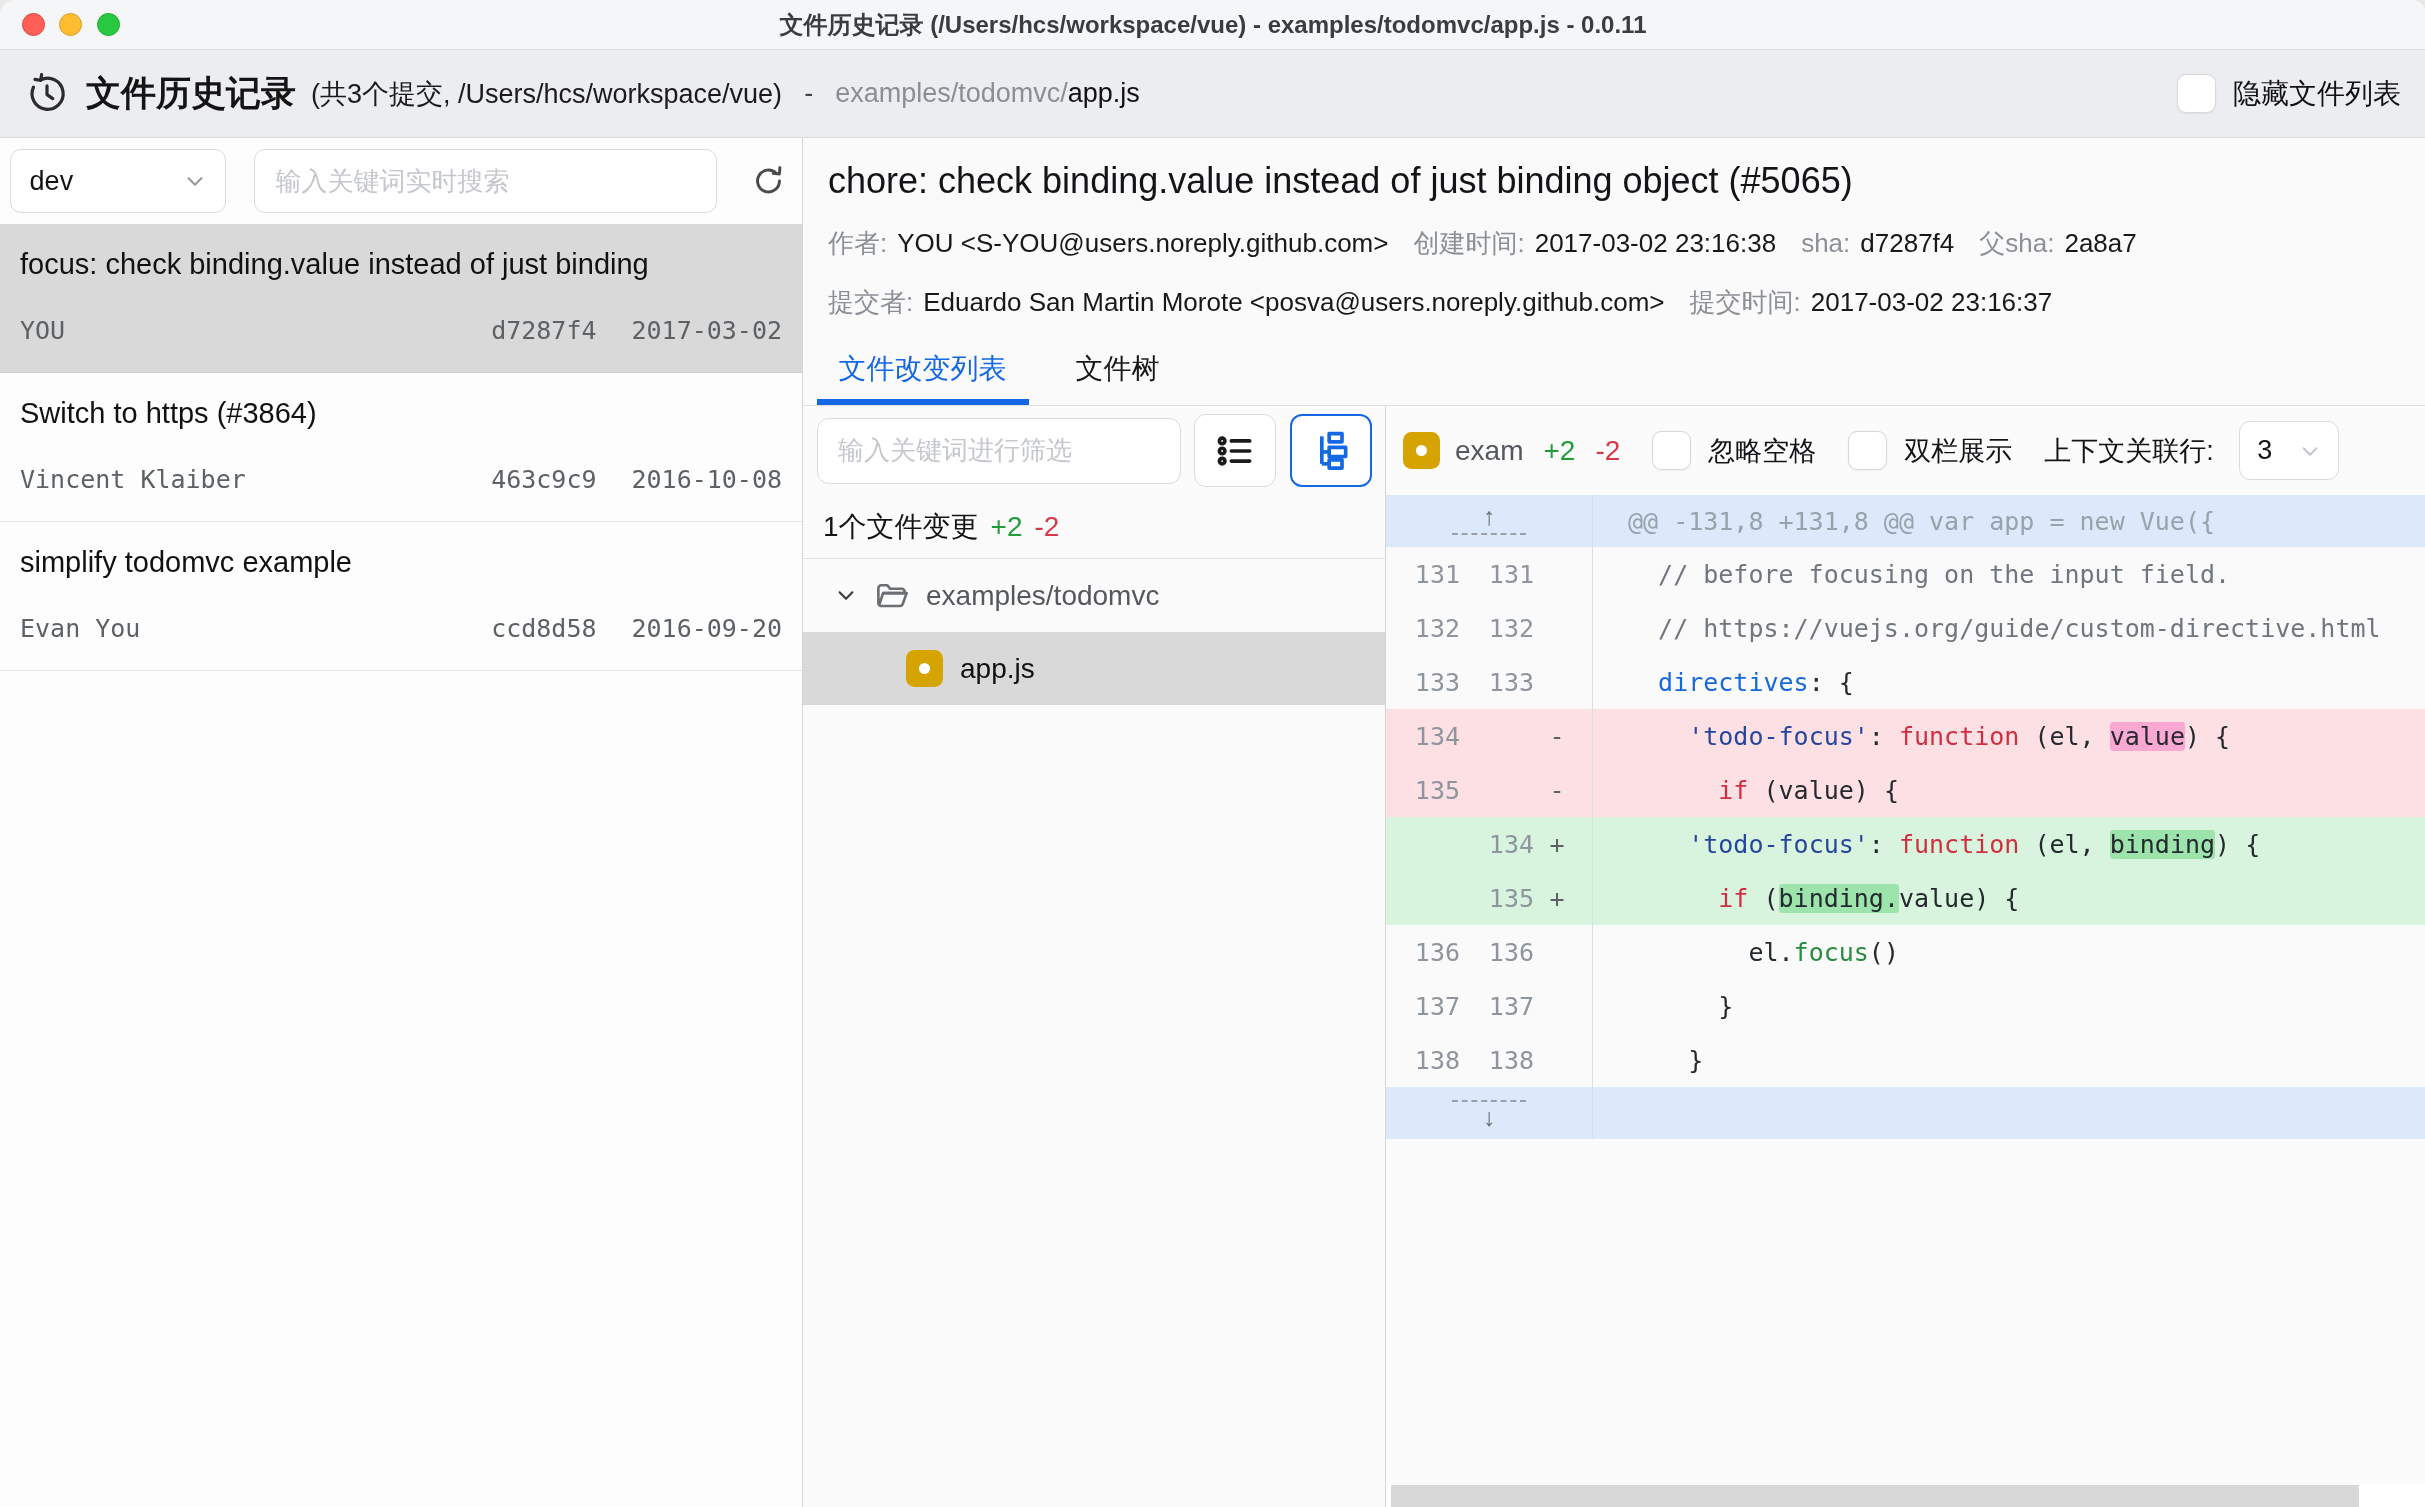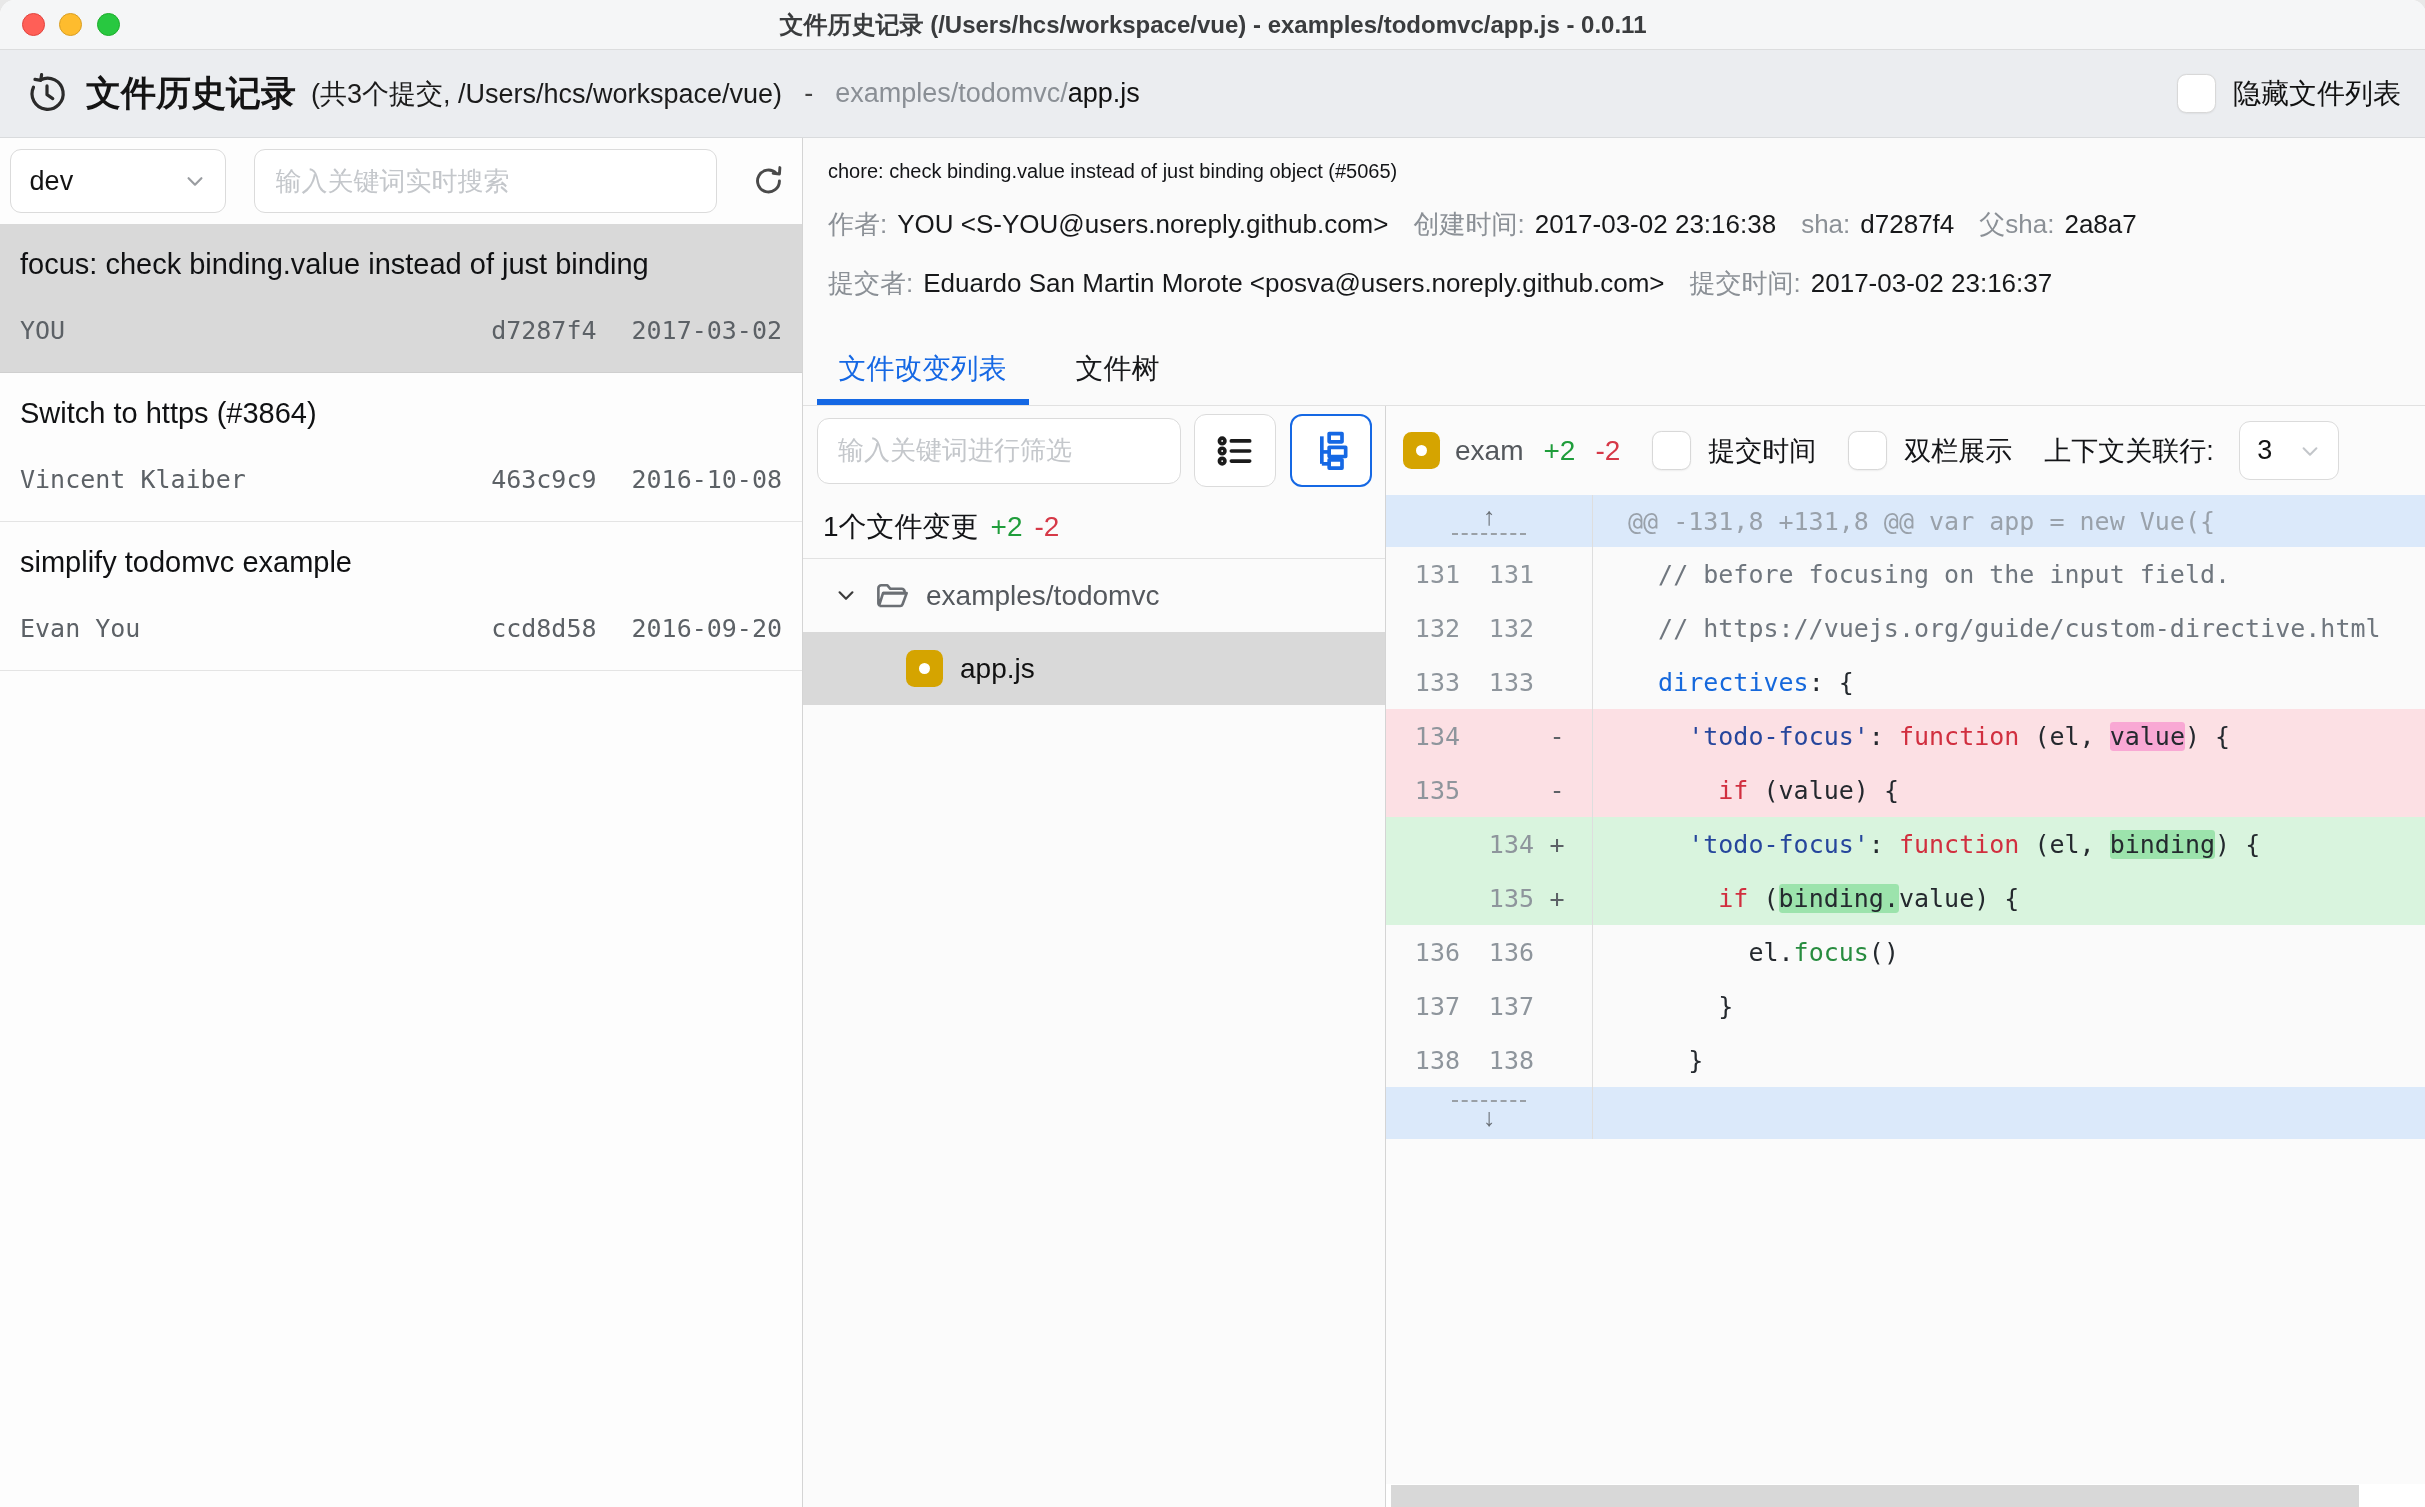--- a/index.html
+++ b/index.html
@@ -38,21 +38,21 @@
   .commit-list{flex:1;overflow:hidden}
   .commit-item{padding:24px 20px 27px 20px;border-bottom:0.8px solid #E4E4E4;background:#FDFDFD}
   .commit-item.selected{background:#D9D9D9;border-bottom-color:#CFCFCF}
   .commit-title{font-size:29px;color:#101113;white-space:nowrap;overflow:hidden}
   .commit-meta{display:flex;justify-content:space-between;align-items:baseline;margin-top:35px;
     font-family:"DejaVu Sans Mono","Liberation Mono",monospace;font-size:25px;color:#5C6166}
   .commit-meta .right{display:flex;gap:35px}
   
   .main{flex:1;min-width:0;display:flex;flex-direction:column;background:#FAFAFA}
   .commit-header{height:194px;box-sizing:border-box;padding:22px 25px 0 25px}
-  .detail-title{font-size:20px;color:#131417;white-space:nowrap;overflow:hidden}
+  .detail-title{font-size:36px;color:#131417;white-space:nowrap;overflow:hidden}
   .meta-row{display:flex;align-items:baseline;margin-top:24px;font-size:26px;white-space:nowrap;overflow:hidden}
   .meta-label{color:#8B9096;margin-right:10px}
   .meta-value{color:#17181A;margin-right:25px}
   
   .tabs{height:74px;box-sizing:border-box;display:flex;align-items:stretch;padding-left:13.5px;border-bottom:0.8px solid #E1E1E1;background:#FAFAFA}
   .tab{position:relative;display:flex;align-items:center;padding:0 22px;margin-right:25px;font-size:28px;color:#17181A;cursor:default}
   .tab.active{color:#1568E4}
   .tab.active::after{content:"";position:absolute;left:0;right:0;bottom:0;height:6px;background:#1568E4}
   
   .content{flex:1;min-height:0;display:flex}
@@ -269,21 +269,21 @@
         <div class="diff-panel">
           <div class="diff-toolbar">
             <div class="diff-file">
               <span class="file-badge"></span>
               <span class="diff-file-name">exam</span>
               <span class="diff-stat plus">+2</span>
               <span class="diff-stat minus">-2</span>
             </div>
             <div class="tb-group">
               <div class="checkbox"></div>
-              <span class="tb-label">提交时间</span>
+              <span class="tb-label">忽略空格</span>
             </div>
             <div class="tb-group">
               <div class="checkbox"></div>
               <span class="tb-label">双栏展示</span>
             </div>
             <div class="tb-group">
               <span class="tb-label">上下文关联行:</span>
               <div class="ctx-select">
                 <span>3</span>
                 <svg class="chev" viewBox="0 0 24 24" fill="none" stroke="#C3C6CA" stroke-width="2.2" stroke-linecap="round" stroke-linejoin="round">

